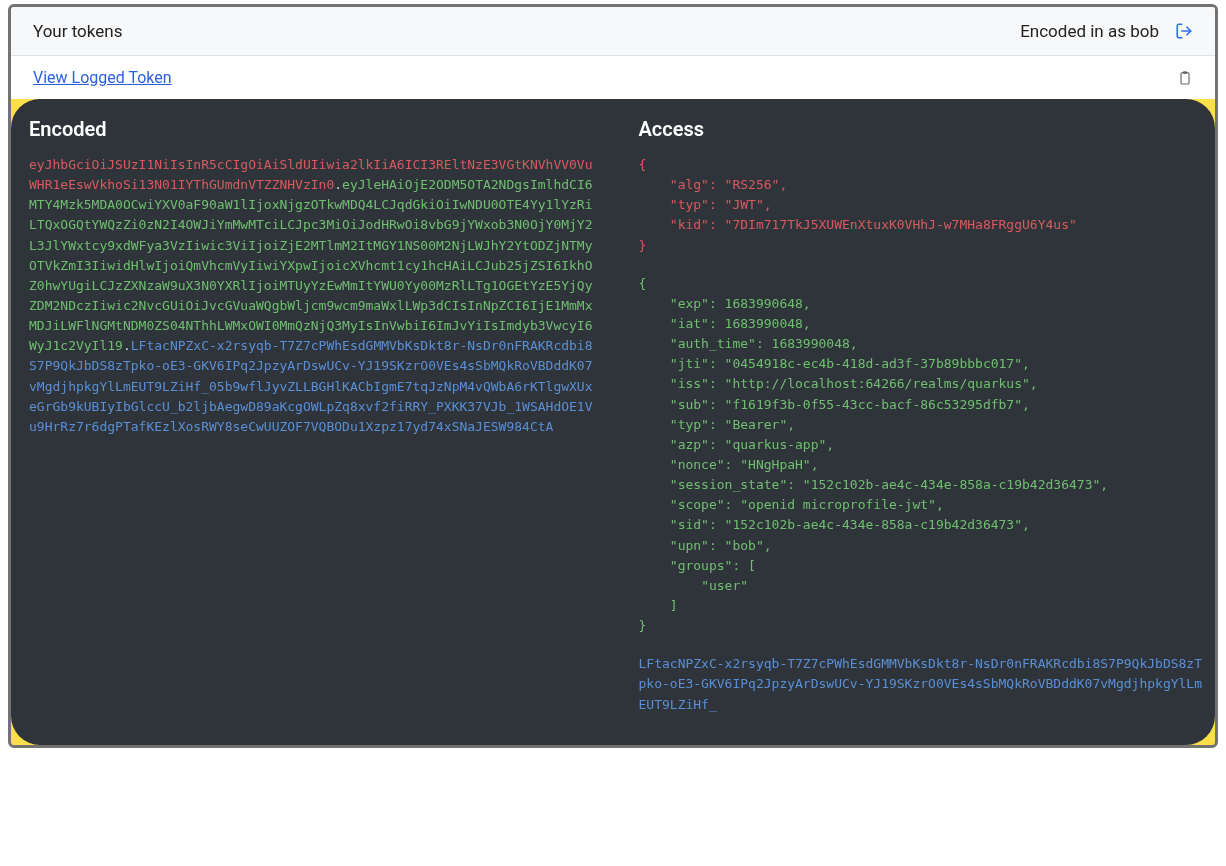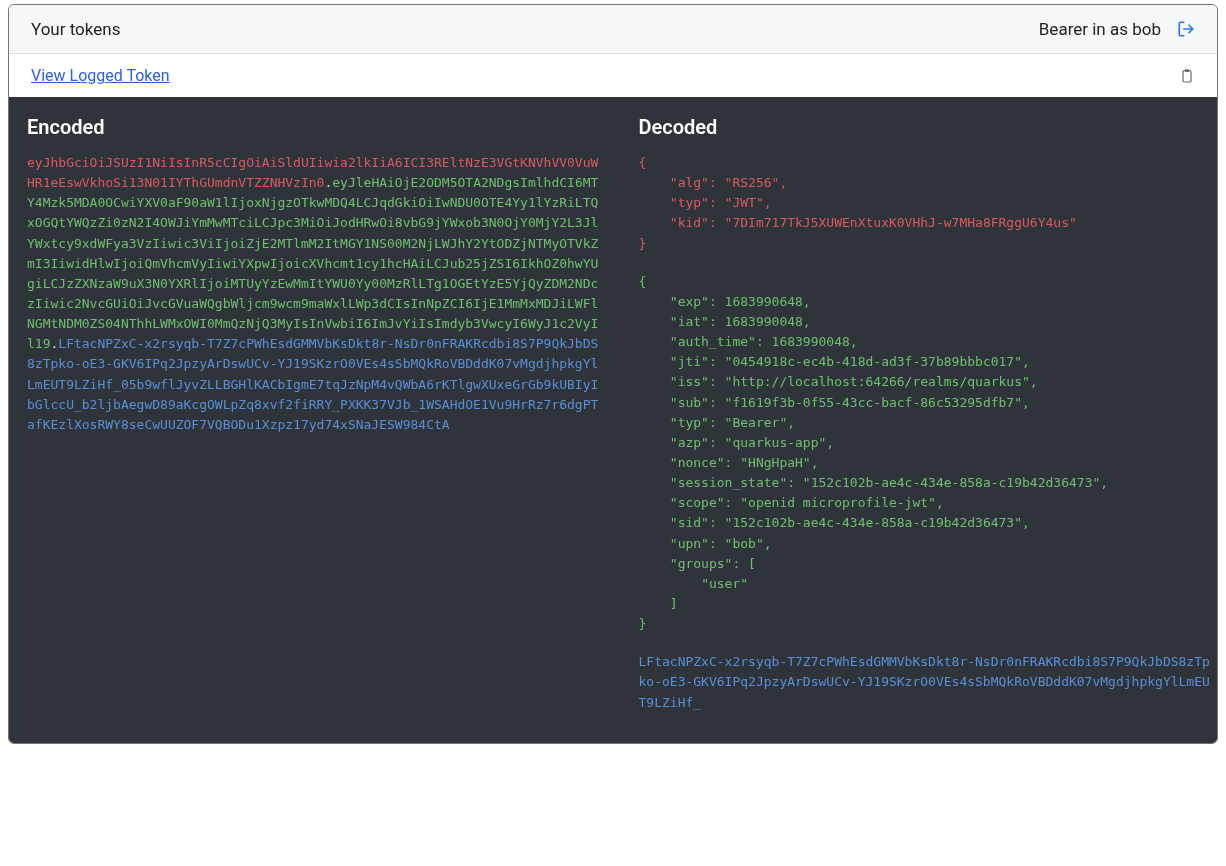--- a/index.html
+++ b/index.html
@@ -4,21 +4,21 @@
 <style>
   * { box-sizing: border-box; margin: 0; padding: 0; }
   body {
     font-family: -apple-system, BlinkMacSystemFont, "Segoe UI", Roboto, sans-serif;
     background: #fff;
     color: #1a1a1a;
     font-size: 15px;
     width: 1226px;
   }
   .card {
-    border: 1px solid #737373;
+    border: 3px solid #737373;
     border-radius: 6px;
     margin: 4px 8px 0 8px;
     overflow: hidden;
     background: #fde047;
   }
   .card-header {
     display: flex;
     justify-content: space-between;
     align-items: center;
     padding: 14px 22px;
@@ -58,20 +58,21 @@
     width: 16px; height: 18px; color: #6b6b6b;
     display:inline-flex;
   }
   .token-panel {
     background: #2f343b;
     color: #e6e6e6;
     display: flex;
     padding: 18px 7px 30px 18px;
     gap: 40px;
     font-size: 15px;
+    border-radius: 29px;
   }
   .col { flex: 1; min-width: 0; }
   .col h3 {
     color: #ffffff;
     font-size: 20px;
     font-weight: 600;
     margin-bottom: 14px;
   }
   .mono {
     font-family: "SFMono-Regular", Menlo, Consolas, monospace;
@@ -89,21 +90,21 @@
   .decoded-pld { color: #6fbf6f; }
   .decoded-sig { color: #5a8fd6; }
 </style>
 </head>
 <body>
 
 <div class="card">
   <div class="card-header">
     <div class="card-title">Your tokens</div>
     <div class="login-block">
-      <span class="login-text">Bearer in as bob</span>
+      <span class="login-text">Encoded in as bob</span>
       <span class="logout-icon">
         <svg viewBox="0 0 24 24" width="18" height="18" fill="none" stroke="currentColor" stroke-width="2.2" stroke-linecap="round" stroke-linejoin="round">
           <path d="M9 21H5a2 2 0 0 1-2-2V5a2 2 0 0 1 2-2h4"></path>
           <polyline points="16 17 21 12 16 7"></polyline>
           <line x1="21" y1="12" x2="9" y2="12"></line>
         </svg>
       </span>
     </div>
   </div>
 
@@ -117,21 +118,21 @@
     </span>
   </div>
 
   <div class="token-panel">
     <div class="col">
       <h3>Encoded</h3>
       <div class="mono"><span class="hdr">eyJhbGciOiJSUzI1NiIsInR5cCIgOiAiSldUIiwia2lkIiA6ICI3REltNzE3VGtKNVhVV0VuWHR1eEswVkhoSi13N01IYThGUmdnVTZZNHVzIn0</span><span class="dot">.</span><span class="pld">eyJleHAiOjE2ODM5OTA2NDgsImlhdCI6MTY4Mzk5MDA0OCwiYXV0aF90aW1lIjoxNjgzOTkwMDQ4LCJqdGkiOiIwNDU0OTE4Yy1lYzRiLTQxOGQtYWQzZi0zN2I4OWJiYmMwMTciLCJpc3MiOiJodHRwOi8vbG9jYWxob3N0OjY0MjY2L3JlYWxtcy9xdWFya3VzIiwic3ViIjoiZjE2MTlmM2ItMGY1NS00M2NjLWJhY2YtODZjNTMyOTVkZmI3IiwidHlwIjoiQmVhcmVyIiwiYXpwIjoicXVhcmt1cy1hcHAiLCJub25jZSI6IkhOZ0hwYUgiLCJzZXNzaW9uX3N0YXRlIjoiMTUyYzEwMmItYWU0Yy00MzRlLTg1OGEtYzE5YjQyZDM2NDczIiwic2NvcGUiOiJvcGVuaWQgbWljcm9wcm9maWxlLWp3dCIsInNpZCI6IjE1MmMxMDJiLWFlNGMtNDM0ZS04NThhLWMxOWI0MmQzNjQ3MyIsInVwbiI6ImJvYiIsImdyb3VwcyI6WyJ1c2VyIl19</span><span class="dot">.</span><span class="sig">LFtacNPZxC-x2rsyqb-T7Z7cPWhEsdGMMVbKsDkt8r-NsDr0nFRAKRcdbi8S7P9QkJbDS8zTpko-oE3-GKV6IPq2JpzyArDswUCv-YJ19SKzrO0VEs4sSbMQkRoVBDddK07vMgdjhpkgYlLmEUT9LZiHf_05b9wflJyvZLLBGHlKACbIgmE7tqJzNpM4vQWbA6rKTlgwXUxeGrGb9kUBIyIbGlccU_b2ljbAegwD89aKcgOWLpZq8xvf2fiRRY_PXKK37VJb_1WSAHdOE1Vu9HrRz7r6dgPTafKEzlXosRWY8seCwUUZOF7VQBODu1Xzpz17yd74xSNaJESW984CtA</span></div>
     </div>
 
     <div class="col">
-      <h3>Decoded</h3>
+      <h3>Access</h3>
 
       <div class="mono decoded-hdr decoded-block" id="decoded-header">{
     "alg": "RS256",
     "typ": "JWT",
     "kid": "7DIm717TkJ5XUWEnXtuxK0VHhJ-w7MHa8FRggU6Y4us"
 }</div>
 
       <div class="mono decoded-pld decoded-block" id="decoded-payload">{
     "exp": 1683990648,
     "iat": 1683990048,

